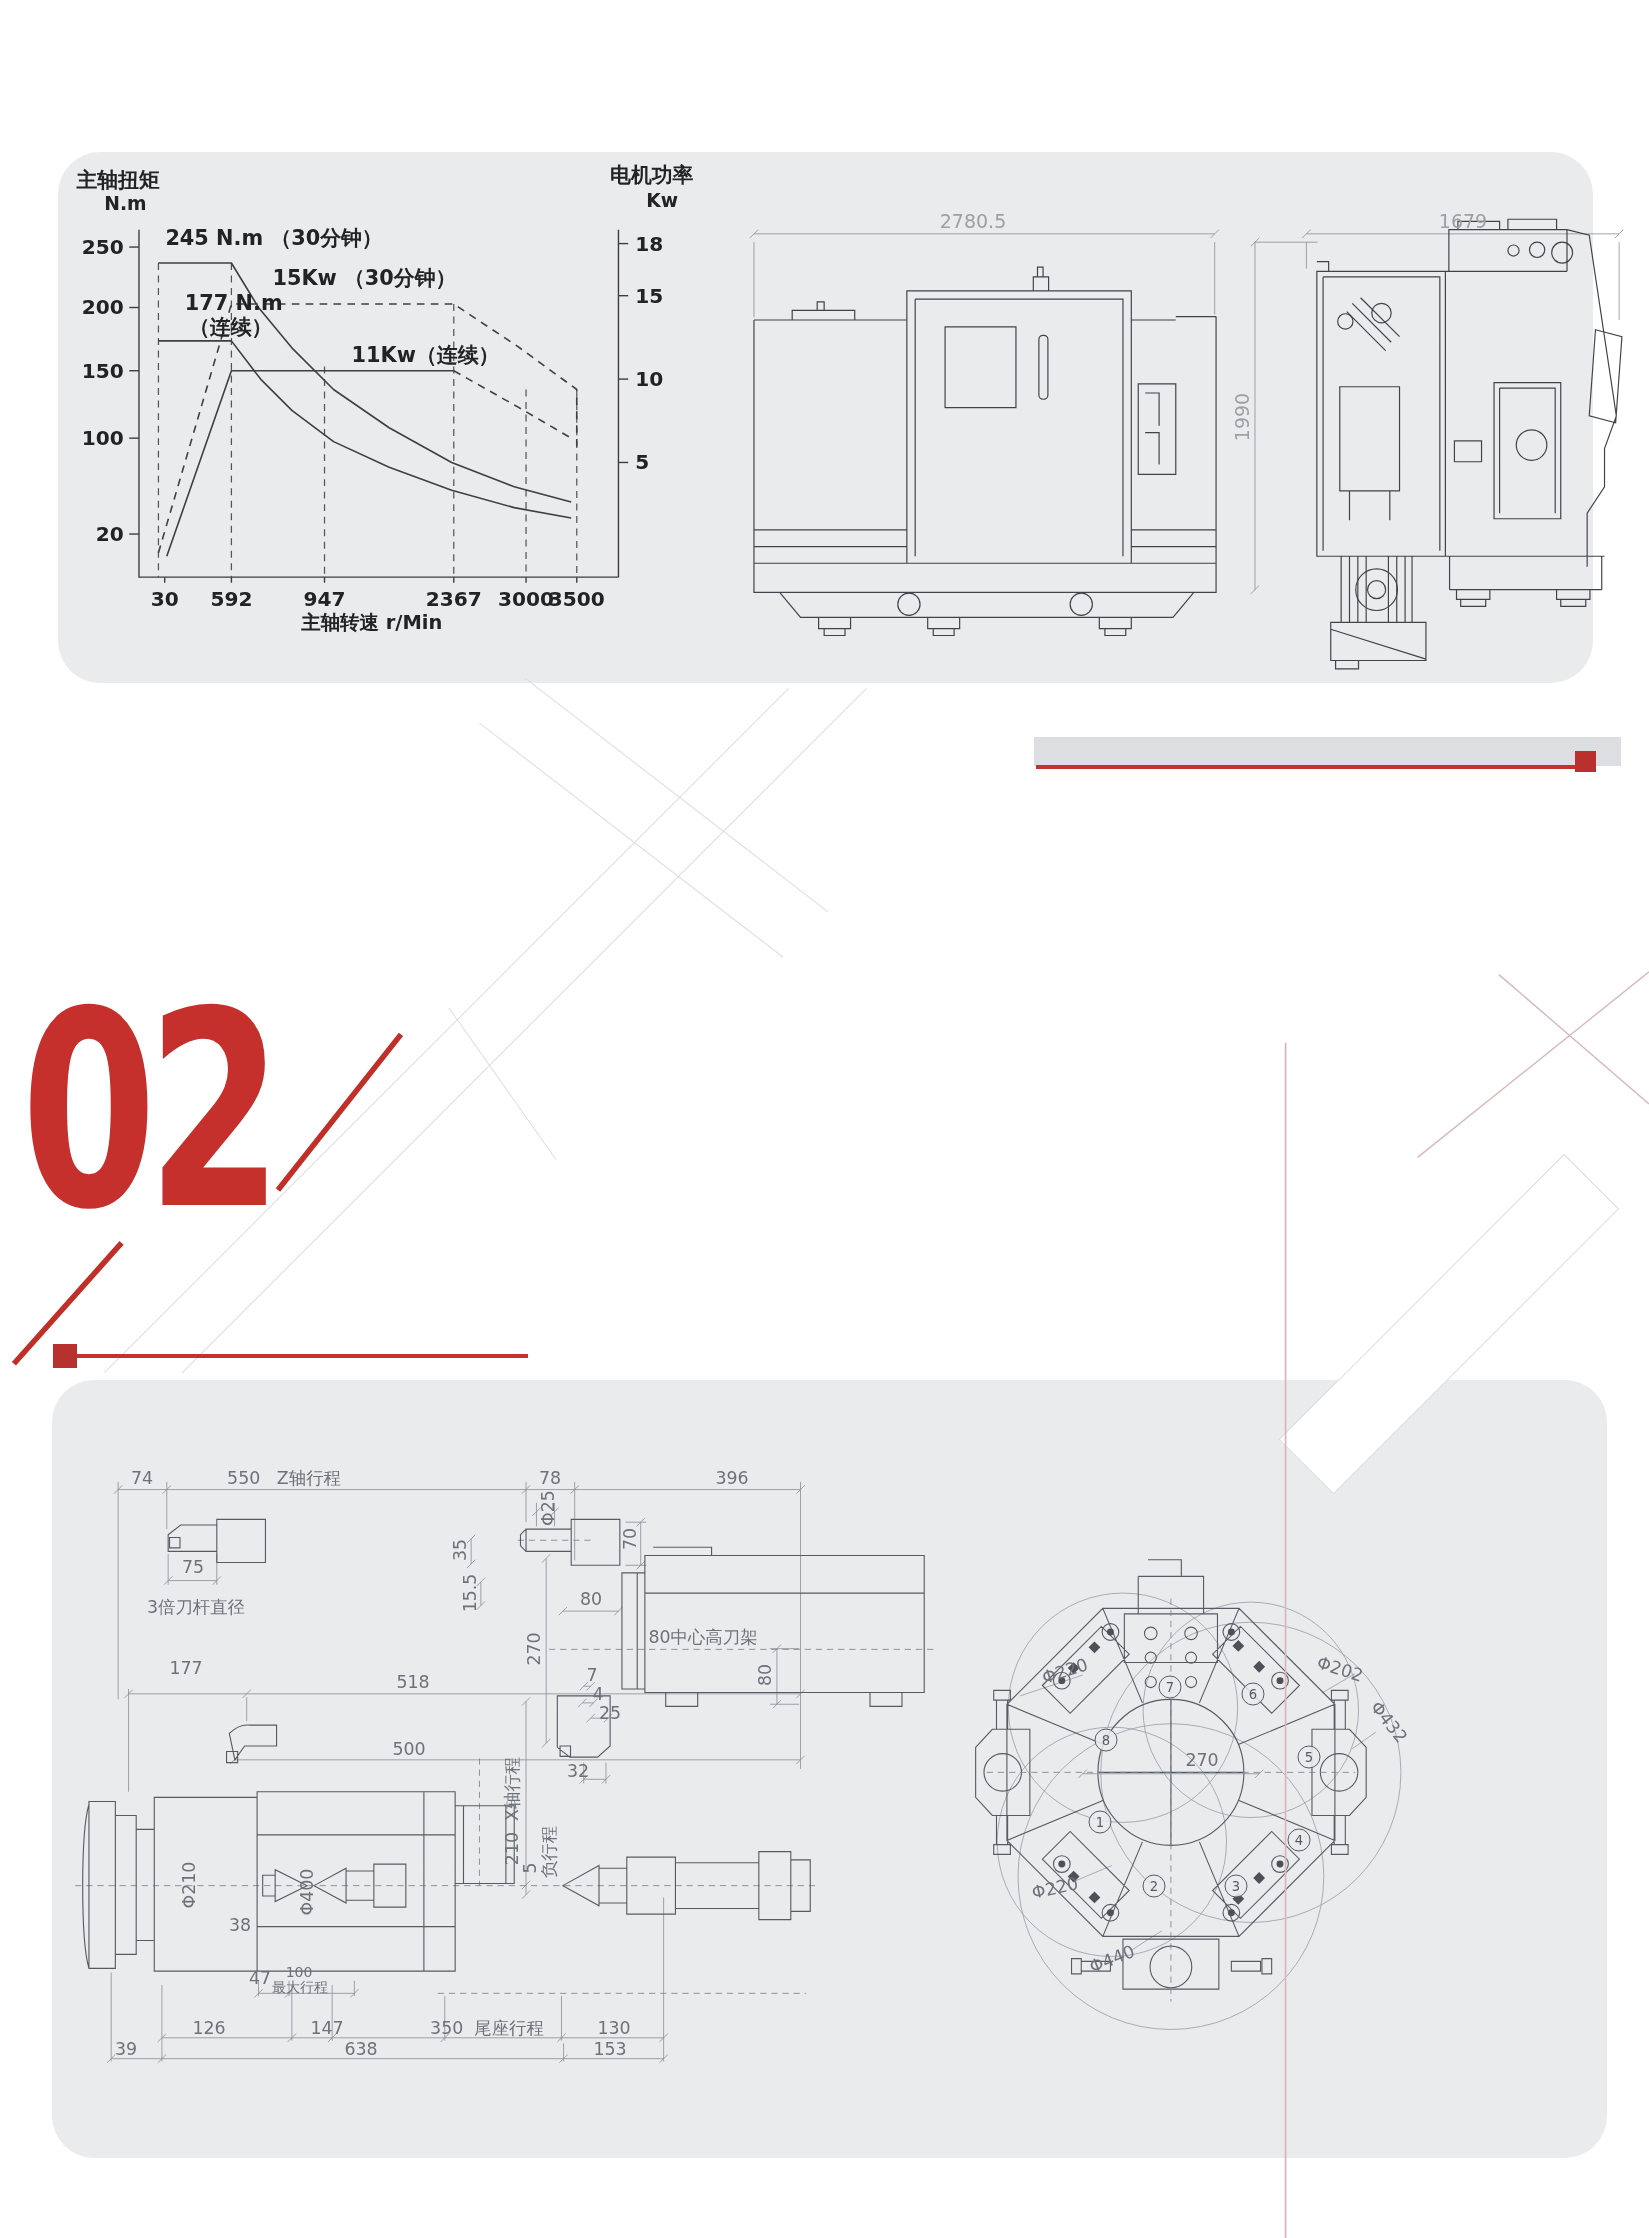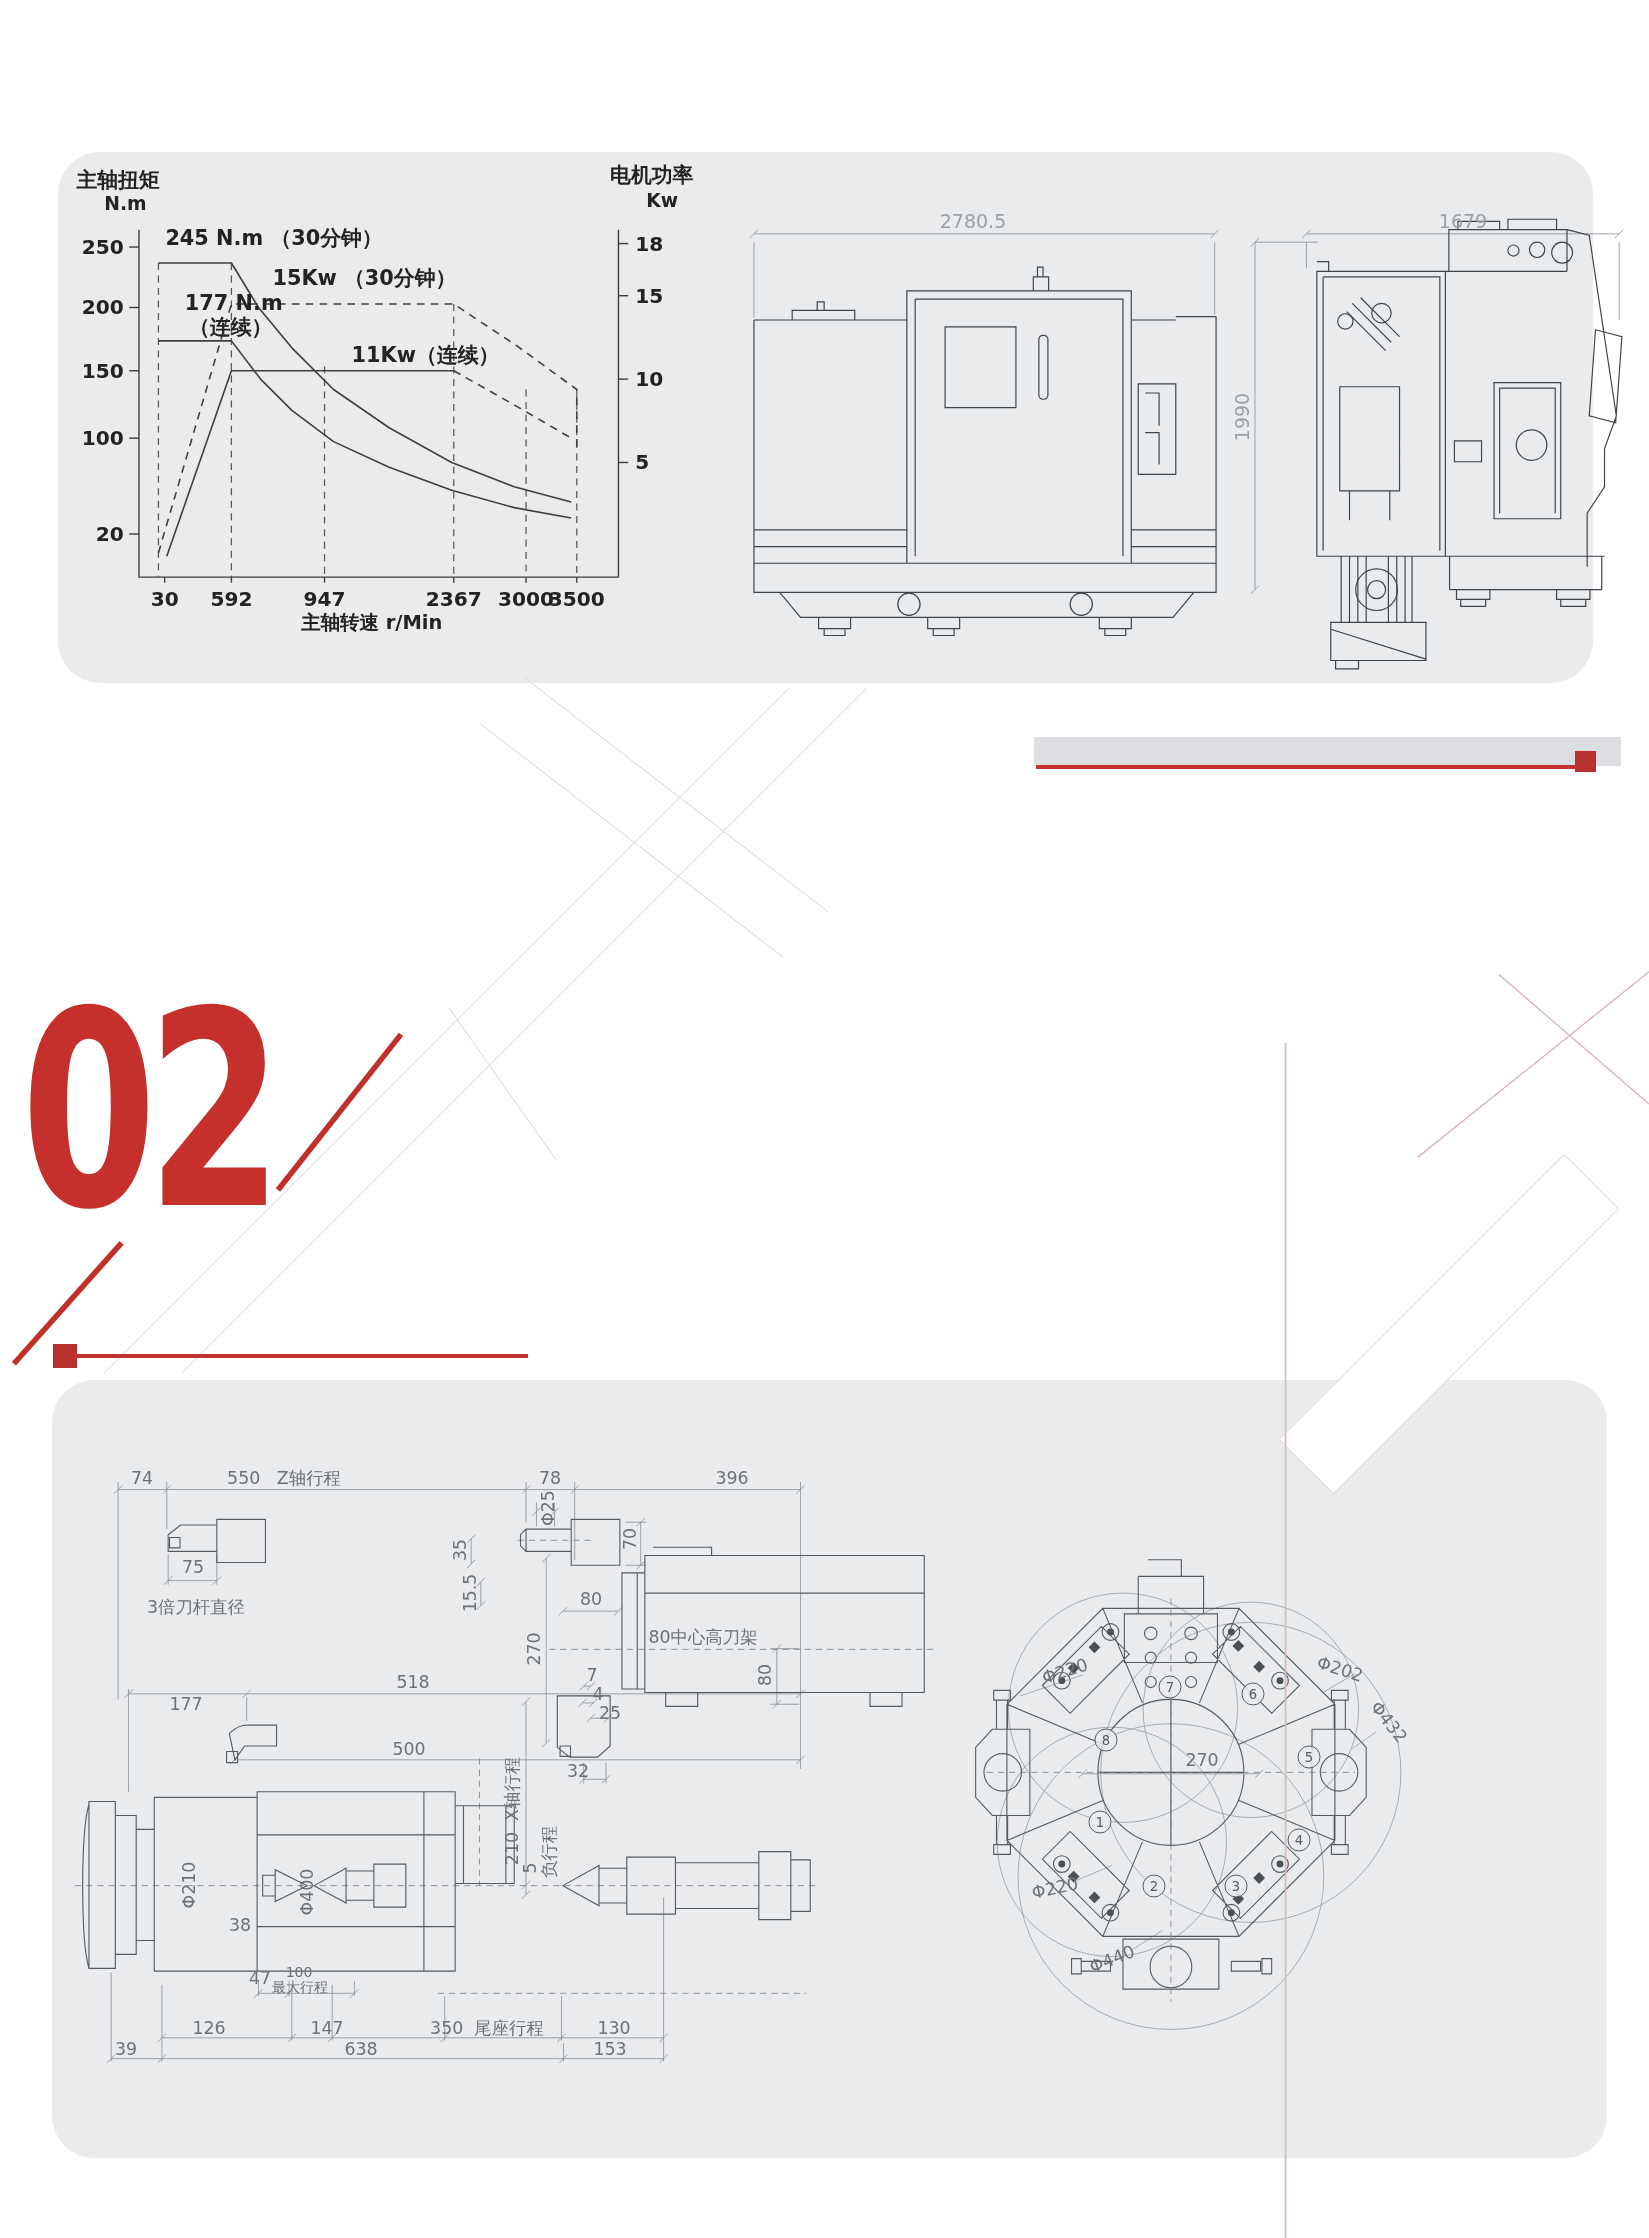--- a/index.html
+++ b/index.html
@@ -288,21 +288,21 @@
       <span class="dim" style="left: 470px; top: 1593px; transform: translate(-50%, -50%) rotate(-90deg);">15.5</span>
       <span class="dim" style="left: 630px; top: 1539px; transform: translate(-50%, -50%) rotate(-90deg);">70</span>
       <span class="dim" style="left: 591px; top: 1599px;">80</span>
       <span class="dim" style="left: 534px; top: 1649px; transform: translate(-50%, -50%) rotate(-90deg);">270</span>
       <span class="dim" style="left: 703px; top: 1637px;">80中心高刀架</span>
       <span class="dim" style="left: 765px; top: 1675px; transform: translate(-50%, -50%) rotate(-90deg);">80</span>
       <span class="dim" style="left: 592px; top: 1675px;">7</span>
       <span class="dim" style="left: 598px; top: 1694px;">4</span>
       <span class="dim" style="left: 610px; top: 1713px;">25</span>
       <span class="dim" style="left: 578px; top: 1771px;">32</span>
-      <span class="dim" style="left: 186px; top: 1704px; text-align: right;">177</span>
+      <span class="dim" style="left: 186px; top: 1668px; text-align: right;">177</span>
       <span class="dim" style="left: 413px; top: 1682px;">518</span>
       <span class="dim" style="left: 409px; top: 1749px;">500</span>
       <span class="dim" style="left: 512px; top: 1811px; transform: translate(-50%, -50%) rotate(-90deg);">210  X轴行程</span>
       <span class="dim" style="left: 530px; top: 1868px; transform: translate(-50%, -50%) rotate(-90deg);">5</span>
       <span class="dim" style="left: 549px; top: 1852px; transform: translate(-50%, -50%) rotate(-90deg);">负行程</span>
       <span class="dim" style="left: 189px; top: 1885px; transform: translate(-50%, -50%) rotate(-90deg);">Φ210</span>
       <span class="dim" style="left: 307px; top: 1892px; transform: translate(-50%, -50%) rotate(-90deg);">Φ400</span>
       <span class="dim" style="left: 260px; top: 1978px;">47</span>
       <span class="dim sm" style="left: 299px; top: 1972px;">100</span>
       <span class="dim sm" style="left: 300px; top: 1988px;">最大行程</span>

